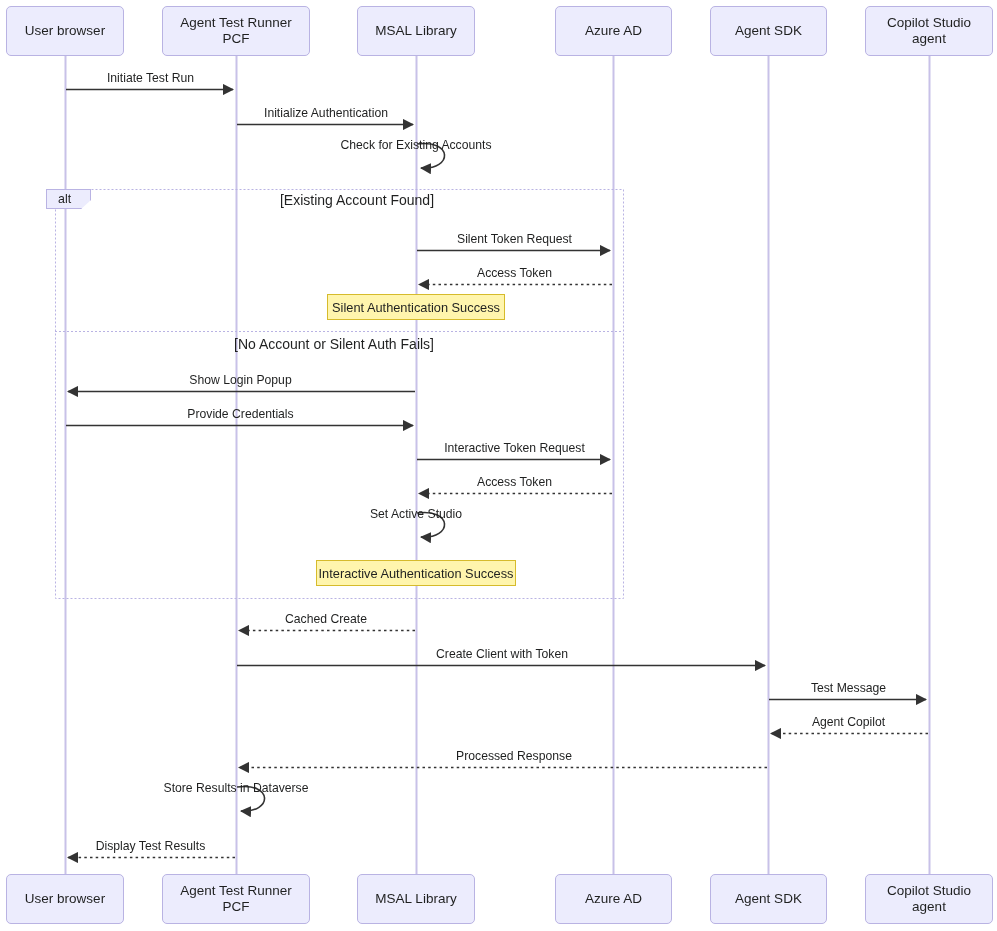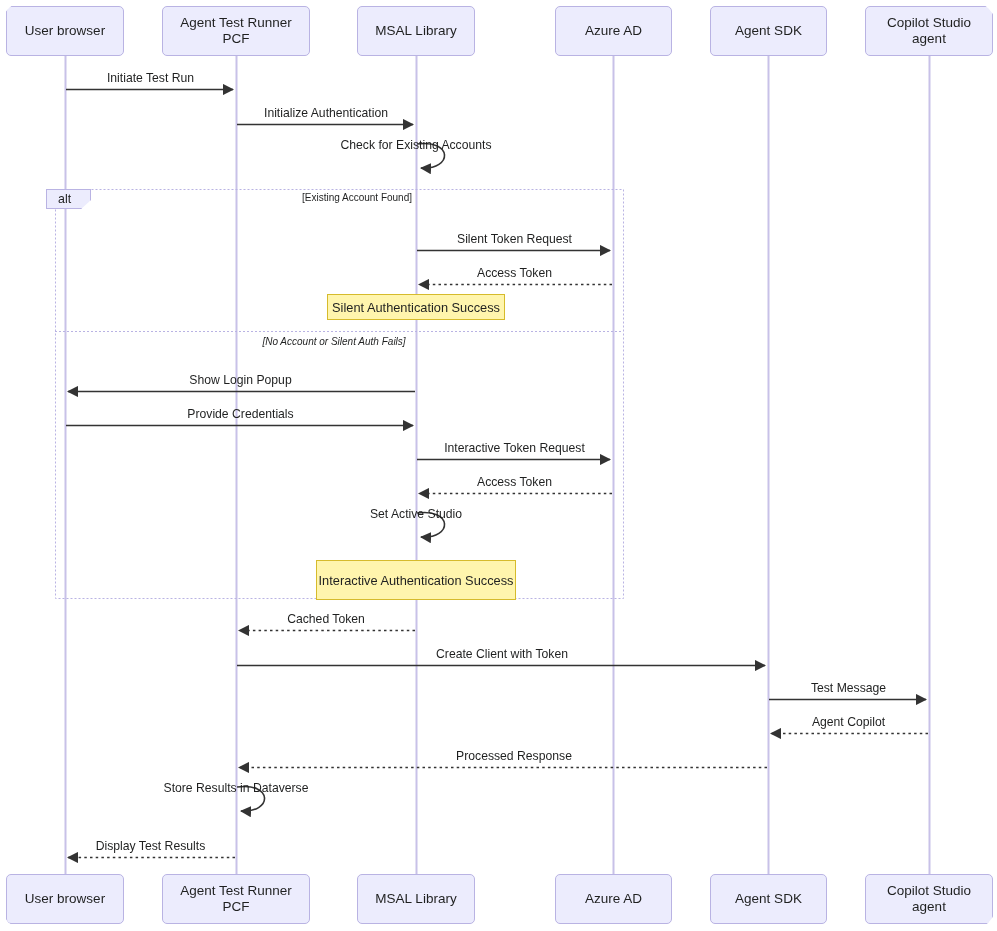--- a/index.html
+++ b/index.html
@@ -10,21 +10,20 @@
   body {
     font-family: "Liberation Sans", sans-serif;
     -webkit-font-smoothing: antialiased;
   }
   #diagram-root {
     position: relative;
     width: 997px;
     height: 931px;
     overflow: hidden;
     background: #ffffff;
-    border-radius: 29px;
   }
   #svg-layer {
     position: absolute;
     left: 0; top: 0;
     width: 997px;
     height: 931px;
   }
   .participant-box {
     position: absolute;
     box-sizing: border-box;
@@ -72,21 +71,21 @@
     font-size: 12.4px;
     color: #1f2020;
     font-family: "Liberation Sans", sans-serif;
     display: flex;
     align-items: center;
     padding-left: 11px;
     clip-path: polygon(0 0, 100% 0, 100% 55%, 78% 100%, 0 100%);
   }
   .alt-cond-label {
     position: absolute;
-    font-size: 10px;
+    font-size: 14px;
     color: #1f2020;
     font-family: "Liberation Sans", sans-serif;
     white-space: nowrap;
     transform: translateX(-50%);
     font-weight: normal;
     text-align: right;
   }
 </style>
 </head>
 <body>
@@ -172,45 +171,45 @@
       </div>
       <div class="participant-box" style="left: 710px; top: 874px; width: 117px; height: 50px;">
         <span>Agent SDK</span>
       </div>
       <div class="participant-box" style="left: 865px; top: 874px; width: 128px; height: 50px;">
         <span>Copilot Studio agent</span>
       </div>
     </div>
   <div id="fragment-labels">
       <div class="alt-cond-label" style="left: 357px; top: 192px;">[Existing Account Found]</div>
-      <div class="alt-cond-label" style="left: 334px; top: 336px; font-style: italic;">[No Account or Silent Auth Fails]</div>
+      <div class="alt-cond-label" style="left: 334px; top: 336px;">[No Account or Silent Auth Fails]</div>
       <div class="alt-label-box" style="left: 46px; top: 189px; width: 45px; height: 20px;">
         <span>alt</span>
       </div>
     </div>
   <div id="message-labels">
       <div class="msg-label" style="left: 150.5px; top: 71px;">Initiate Test Run</div>
       <div class="msg-label" style="left: 326px; top: 106px;">Initialize Authentication</div>
       <div class="msg-label" style="left: 416px; top: 138px;">Check for Existing Accounts</div>
       <div class="msg-label" style="left: 514.5px; top: 232px;">Silent Token Request</div>
       <div class="msg-label" style="left: 514.5px; top: 266px;">Access Token</div>
       <div class="msg-label" style="left: 240.5px; top: 373px;">Show Login Popup</div>
       <div class="msg-label" style="left: 240.5px; top: 407px;">Provide Credentials</div>
       <div class="msg-label" style="left: 514.5px; top: 441px;">Interactive Token Request</div>
       <div class="msg-label" style="left: 514.5px; top: 475px;">Access Token</div>
       <div class="msg-label" style="left: 416px; top: 507px;">Set Active Studio</div>
-      <div class="msg-label" style="left: 326px; top: 612px;">Cached Token</div>
+      <div class="msg-label" style="left: 326px; top: 612px;">Cached Create</div>
       <div class="msg-label" style="left: 502px; top: 647px;">Create Client with Token</div>
       <div class="msg-label" style="left: 848.5px; top: 681px;">Test Message</div>
       <div class="msg-label" style="left: 848.5px; top: 715px;">Agent Copilot</div>
       <div class="msg-label" style="left: 514px; top: 749px;">Processed Response</div>
       <div class="msg-label" style="left: 236px; top: 781px;">Store Results in Dataverse</div>
       <div class="msg-label" style="left: 150.5px; top: 839px;">Display Test Results</div>
     </div>
   <div id="notes-layer">
       <div class="note-box" style="left: 327px; top: 294px; width: 178px; height: 26px;">
         <span>Silent Authentication Success</span>
       </div>
-      <div class="note-box" style="left: 316px; top: 560px; width: 200px; height: 40px;">
+      <div class="note-box" style="left: 316px; top: 560px; width: 200px; height: 26px;">
         <span>Interactive Authentication Success</span>
       </div>
     </div>
 </div>
 
 </body></html>

